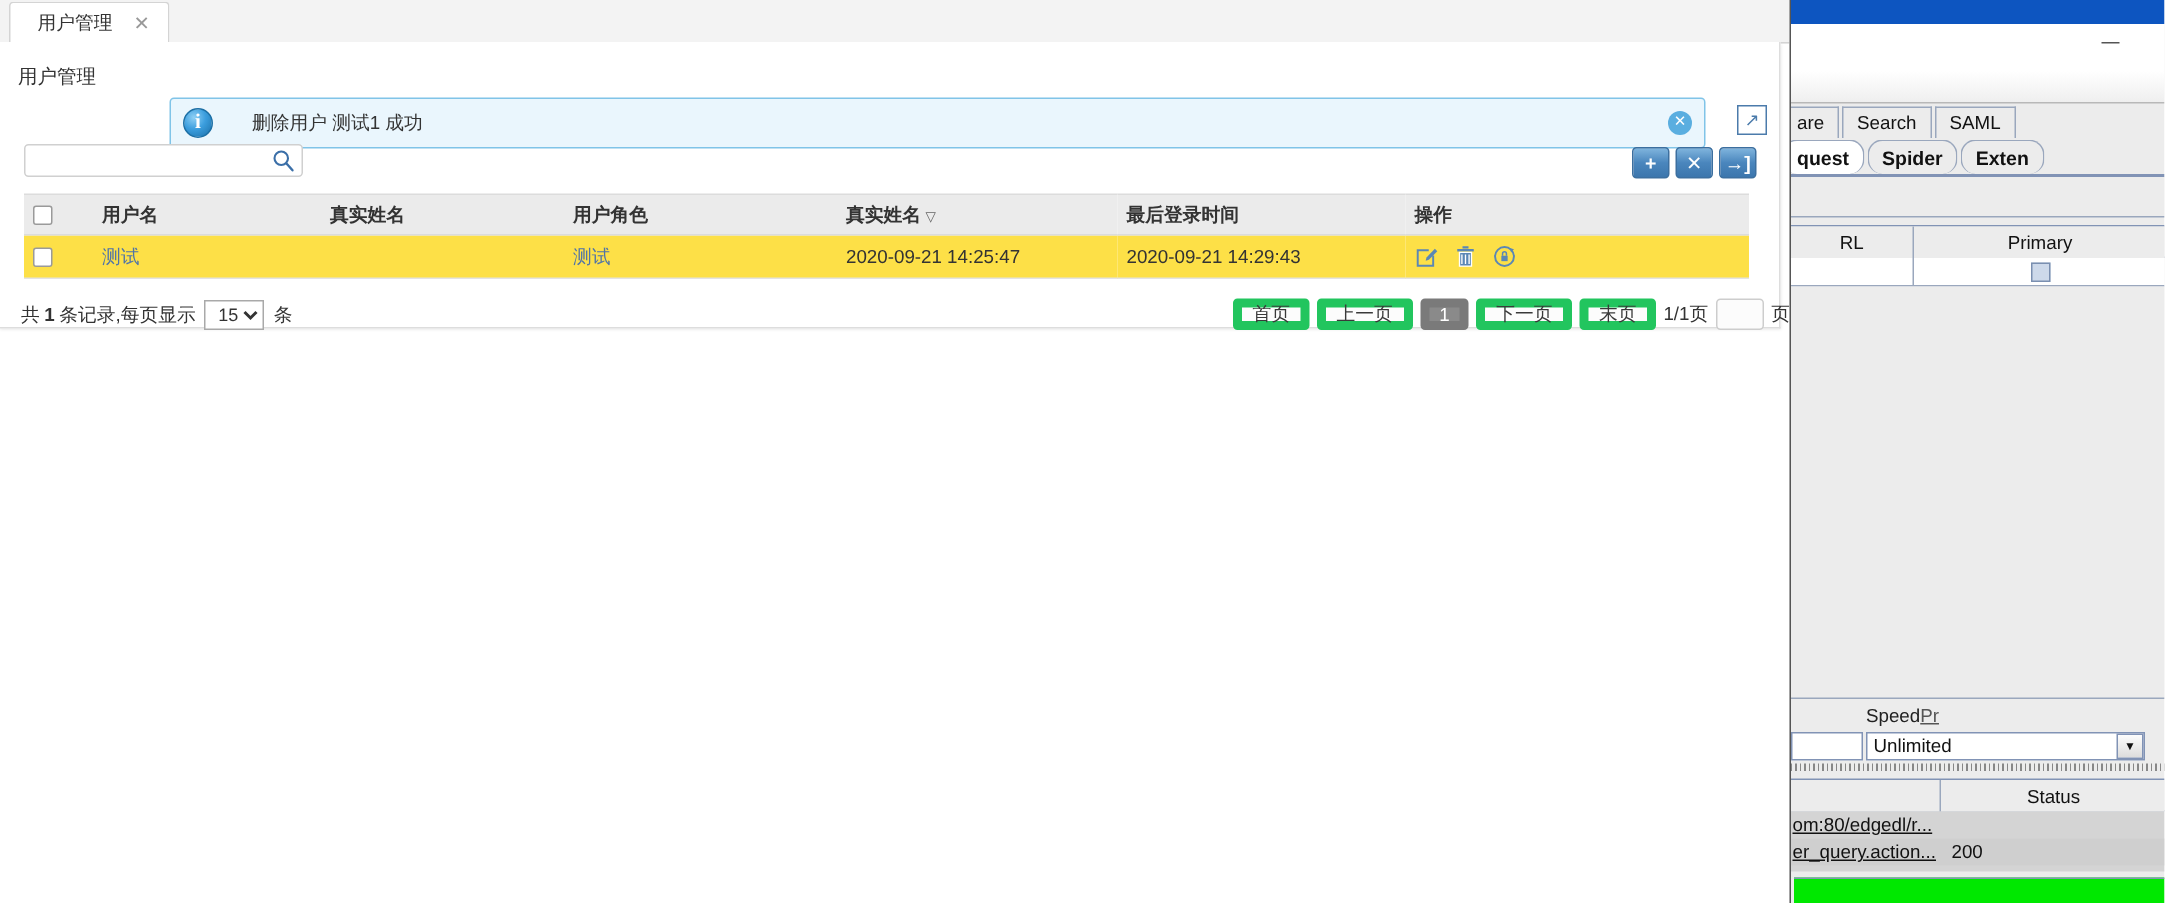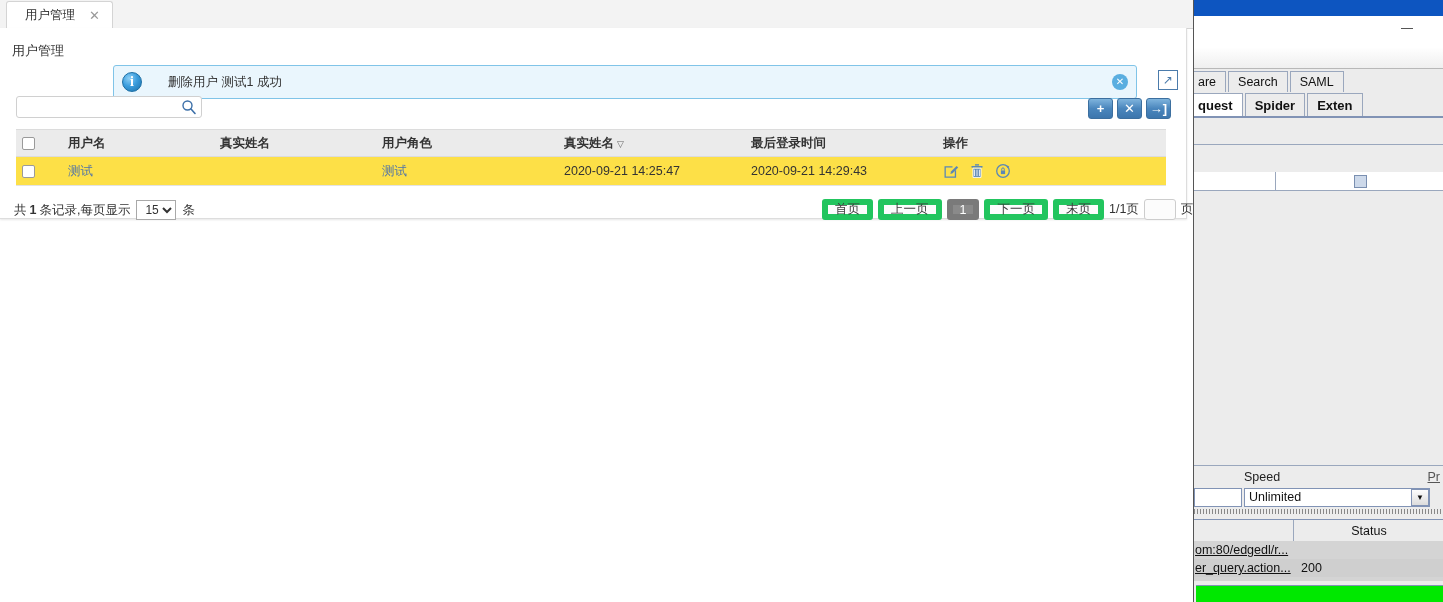--- a/index.html
+++ b/index.html
@@ -302,21 +302,21 @@
     border: 1px solid #9aa7bd;
     border-bottom: none;
     display: flex; align-items: center;
     font-size: 12.5px; color: #111111;
     box-sizing: border-box;
     margin-right: 2px;
     white-space: nowrap;
     cursor: pointer;
   }
   .bg-tab.bold { font-weight: bold; }
-  .bg-tab.big { height: 23px; font-size: 13px; }
+  .bg-tab.big { height: 23px; font-size: 13px; border-radius: 10px; }
   .bg-strip {
     position: absolute; left: 0; top: 118px;
     width: 250px; height: 26px;
     background: #ececec;
     border-bottom: 1px solid #9aa7bd;
   }
   .bg-table-head {
     position: absolute; left: 0; top: 150px;
     width: 250px; height: 22px;
     display: flex;
@@ -356,21 +356,21 @@
   .bg-bigblank {
     position: absolute; left: 0; top: 191px;
     width: 250px; height: 275px;
     background: #ececec;
     border-bottom: 1px solid #9aa7bd;
     box-sizing: border-box;
   }
   .bg-speed-label {
     position: absolute; left: 0; top: 470px;
     width: 250px; height: 16px;
-    display: flex; justify-content: space-between;
+    display: flex; 
     font-size: 12.5px; color: #555555;
     box-sizing: border-box;
     padding: 0 2px;
   }
   .bg-speed-label .sl1 { margin-left: 48px; color: #222222; }
   .bg-speed-label .sl2 { margin-right: 2px; text-decoration: underline; }
   .bg-speed-row {
     position: absolute; left: 0; top: 487px;
     width: 250px; height: 20px;
     display: flex; align-items: center;
@@ -570,20 +570,24 @@
     </div>
 
     <div class="bg-tabrow2">
       <div class="bg-tab big bold" style="margin-left:-6px;background:#ffffff">quest</div>
       <div class="bg-tab big bold">Spider</div>
       <div class="bg-tab big bold">Exten</div>
     </div>
 
     <div class="bg-strip"></div>
 
+    <div class="bg-table-head">
+      <div class="bg-th" style="width:82px">RL</div>
+      <div class="bg-th" style="width:168px;border-right:none">Primary</div>
+    </div>
 
     <div class="bg-row-primary">
       <div class="bg-cell" style="width:82px"></div>
       <div class="bg-cell" style="width:168px;border-right:none">
         <span class="bg-checkbox"></span>
       </div>
     </div>
 
     <div class="bg-bigblank"></div>
 

